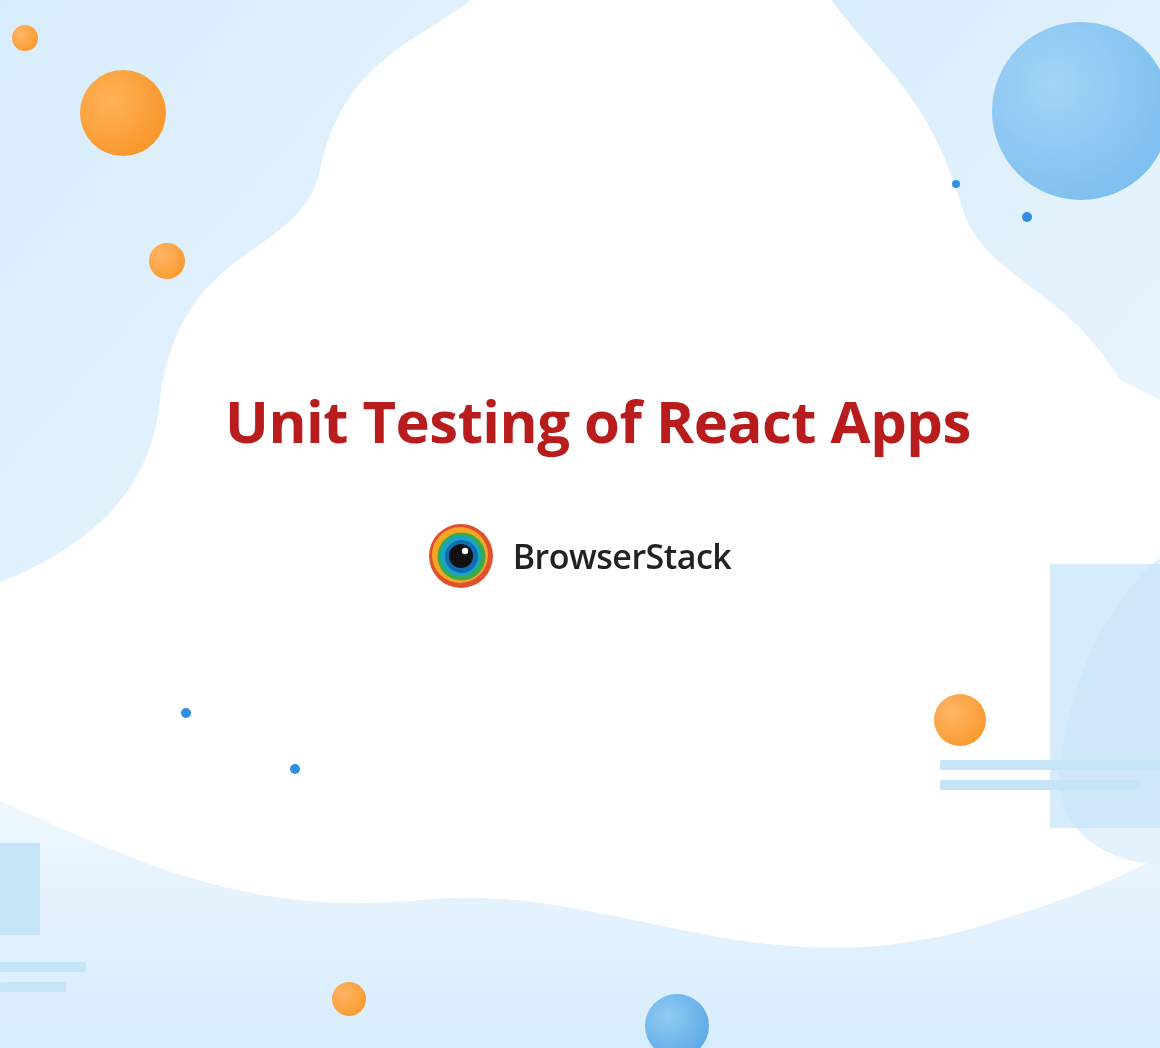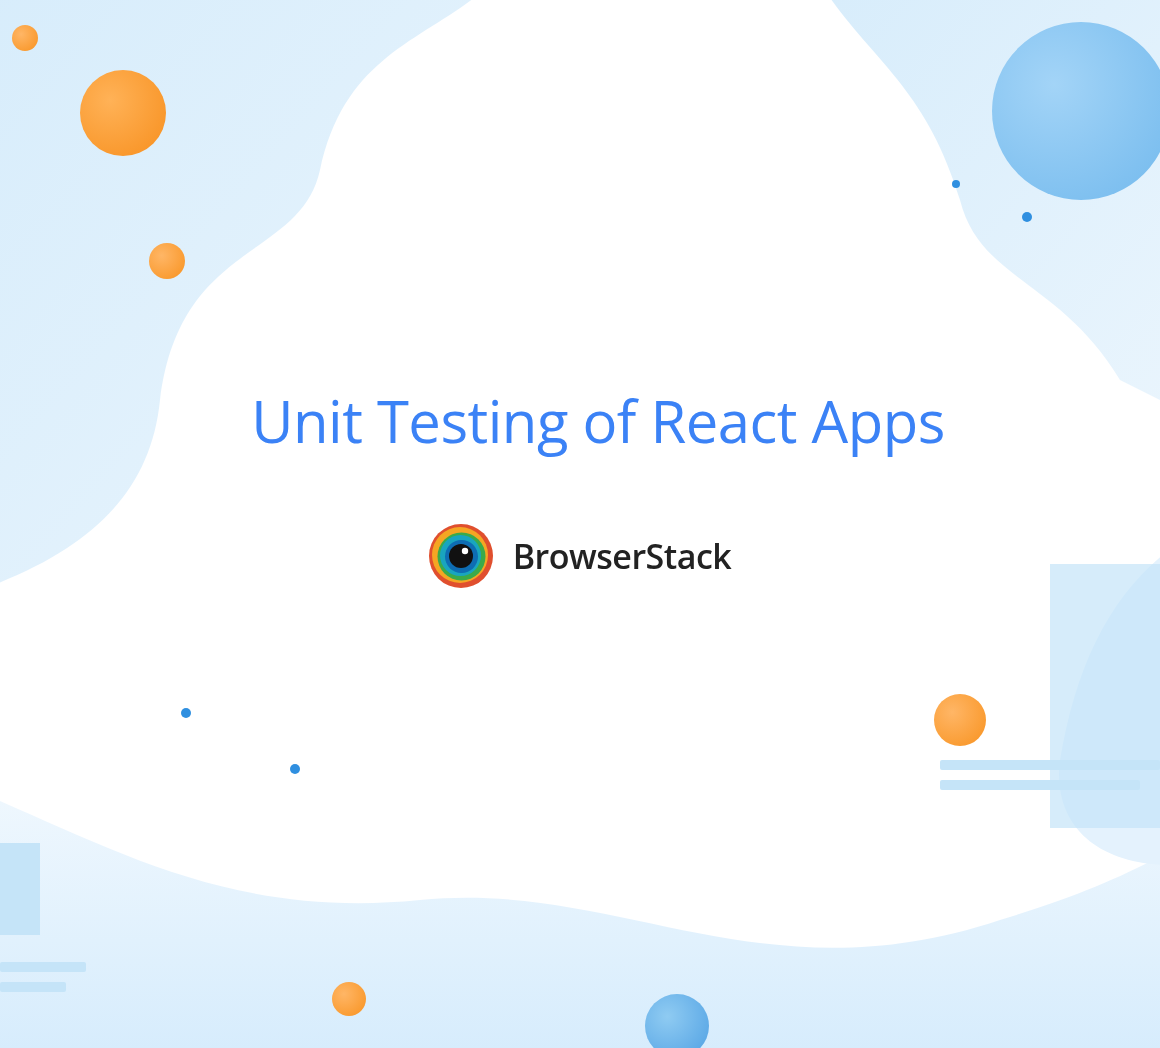--- a/index.html
+++ b/index.html
@@ -22,22 +22,22 @@
       inset: 0;
       z-index: 2;
       display: flex;
       flex-direction: column;
       align-items: center;
       justify-content: center;
       pointer-events: none;
     }
     .title {
       font-size: 58px;
-      font-weight: 400;
-      color: #3b82f6;
+      font-weight: 700;
+      color: #b91c1c;
       text-align: center;
       line-height: 1.42;
       margin-top: -80px;
       letter-spacing: -0.5px;
       margin-left: 36px;
     }
     .brand-row {
       display: flex;
       align-items: center;
       gap: 20px;

